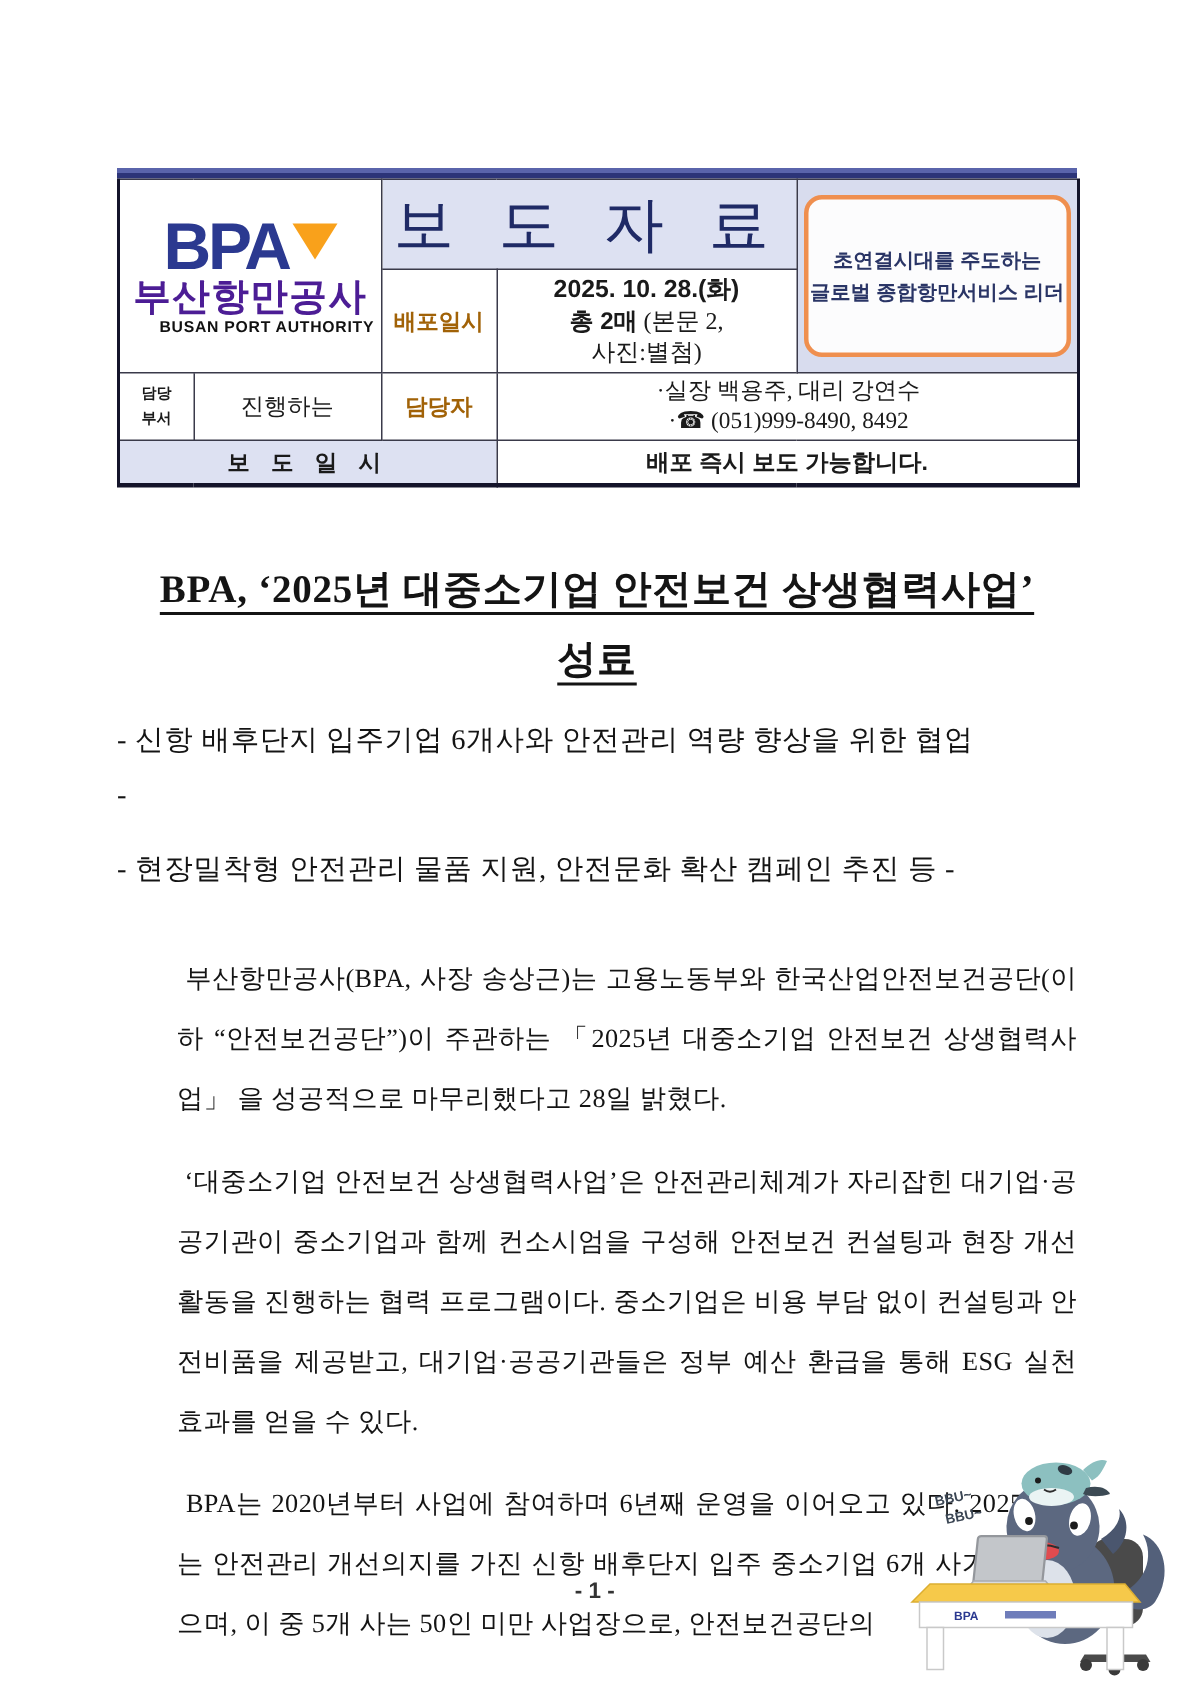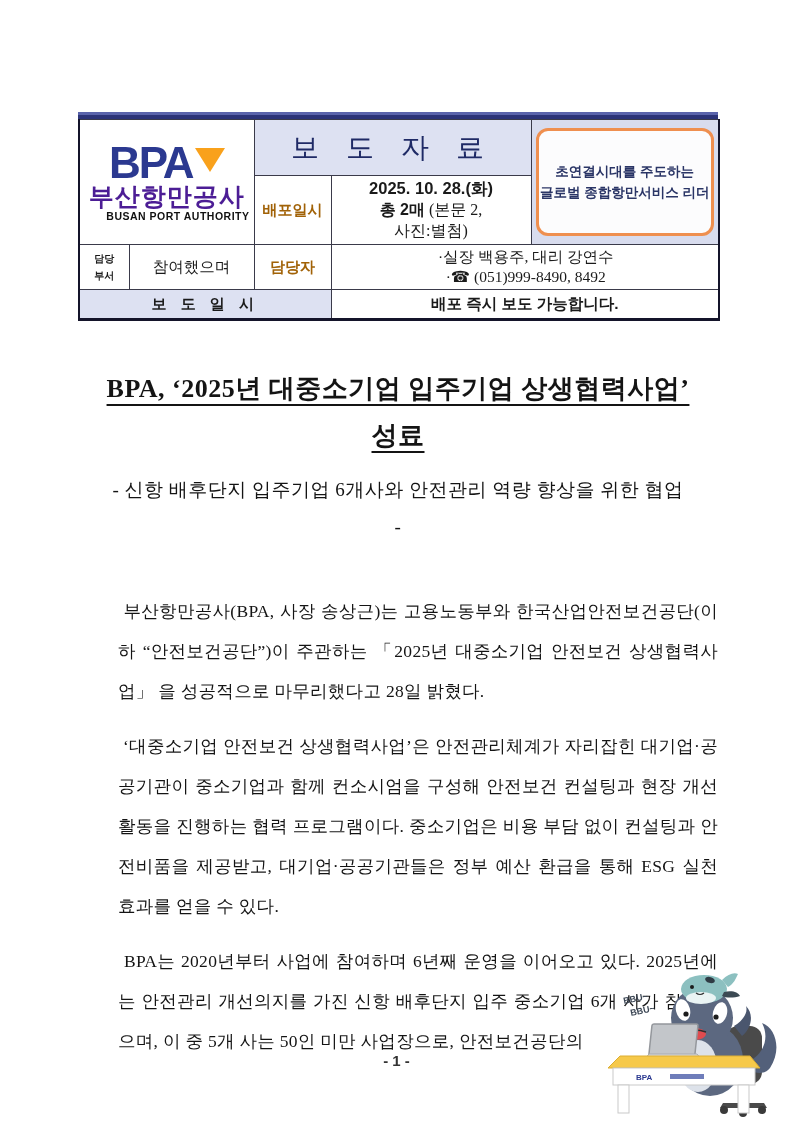--- a/index.html
+++ b/index.html
@@ -72,21 +72,21 @@
   .logo-en {
     font-family: "Liberation Sans", "DejaVu Sans", sans-serif;
     font-weight: 700;
     font-size: 10.5px;
     color: #111;
     letter-spacing: 0.5px;
     text-align: right;
   }
 
   .doctype-cell {
-    font-size: 28px;
+    font-size: 40px;
     color: #1f2a66;
     letter-spacing: 10px;
     font-weight: 500;
   }
 
   .slogan-cell { background: #d8dcee; padding: 3px; }
   .slogan-box {
     border: 3px solid #ef8f4f;
     border-radius: 12px;
     background: #fcfcfd;
@@ -148,21 +148,21 @@
   .title-line {
     font-size: 26px;
     font-weight: 600;
     line-height: 47px;
     color: #141414;
     text-decoration: underline;
     text-decoration-thickness: 1.5px;
     text-underline-offset: 7px;
     letter-spacing: 0.5px;
   }
-  .subtitle-block { margin-top: 12px; text-align: center; }
+  .subtitle-block { margin-top: 12px; }
   .subtitle-line {
     font-size: 19px;
     line-height: 37px;
     color: #141414;
     letter-spacing: 0.5px;
   }
   .subtitle-gap { height: 12px; }
 
   
   .body-block { margin-top: 34px; margin-left: 40px; }
@@ -235,43 +235,44 @@
           <div class="date-line1">2025. 10. 28.(화)</div>
           <div class="date-line2"><b>총 2매</b><span> (본문 2,</span></div>
           <div class="date-line2">사진:별첨)</div>
         </td>
       </tr>
       <tr style="height:44px">
         <td class="dept-label">
           <div>담당</div>
           <div>부서</div>
         </td>
-        <td class="serif-val dotted-l">참여했으며</td>
+        <td class="serif-val dotted-l">진행하는</td>
         <td class="label-bold">담당자</td>
         <td colspan="2" class="contact-cell dotted-l">
           <div class="contact-line">·실장 백용주, 대리 강연수</div>
           <div class="contact-line">·☎ (051)999-8490, 8492</div>
         </td>
       </tr>
       <tr style="height:30px">
         <td colspan="3" class="lavender report-label-cell">보 도 일 시</td>
         <td colspan="2" class="report-value">배포 즉시 보도 가능합니다.</td>
       </tr>
     </tbody>
       </table>
 
     <div class="title-block">
-      <div><span class="title-line">BPA, ‘2025년 대중소기업 입주기업 상생협력사업’</span></div>
+      <div><span class="title-line">BPA, ‘2025년 대중소기업 안전보건 상생협력사업’</span></div>
       <div><span class="title-line">성료</span></div>
     </div>
 
     <div class="subtitle-block">
       <div class="subtitle-line">- 신항 배후단지 입주기업 6개사와 안전관리 역량 향상을 위한 협업</div>
       <div class="subtitle-line">-</div>
       <div class="subtitle-gap"></div>
+      <div class="subtitle-line">- 현장밀착형 안전관리 물품 지원, 안전문화 확산 캠페인 추진 등 -</div>
     </div>
 
     <div class="body-block">
       <p class="para"> 부산항만공사(BPA, 사장 송상근)는 고용노동부와 한국산업안전보건공단(이하 “안전보건공단”)이 주관하는 「2025년 대중소기업 안전보건 상생협력사업」 을 성공적으로 마무리했다고 28일 밝혔다.</p>
       <p class="para"> ‘대중소기업 안전보건 상생협력사업’은 안전관리체계가 자리잡힌 대기업·공공기관이 중소기업과 함께 컨소시엄을 구성해 안전보건 컨설팅과 현장 개선 활동을 진행하는 협력 프로그램이다. 중소기업은 비용 부담 없이 컨설팅과 안전비품을 제공받고, 대기업·공공기관들은 정부 예산 환급을 통해 ESG 실천 효과를 얻을 수 있다.</p>
       <p class="para"> BPA는 2020년부터 사업에 참여하며 6년째 운영을 이어오고 있다. 2025년에는 안전관리 개선의지를 가진 신항 배후단지 입주 중소기업 6개 사가 참여했으며, 이 중 5개 사는 50인 미만 사업장으로, 안전보건공단의</p>
     </div>
   </div>
 
   <div class="page-number">- 1 -</div>

